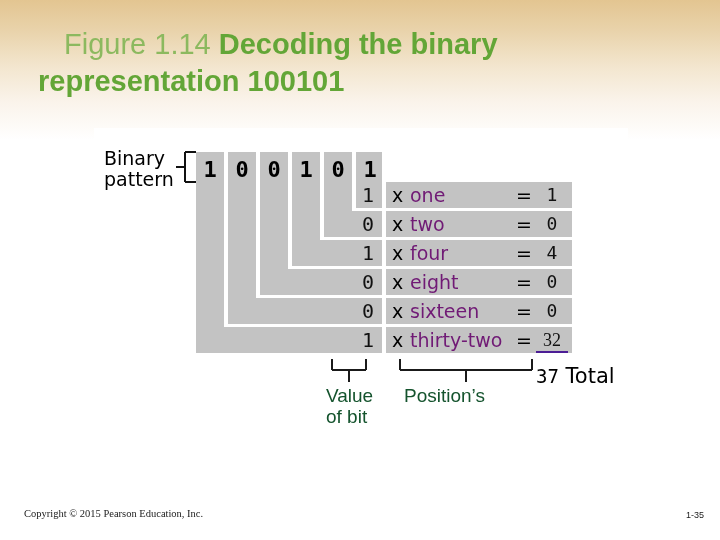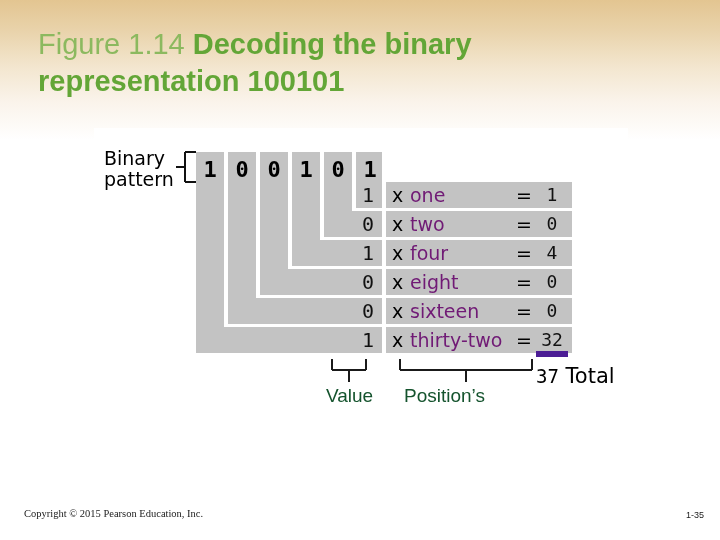--- a/index.html
+++ b/index.html
@@ -15,21 +15,21 @@
     position:absolute;left:0;top:0;width:720px;height:140px;
     background:linear-gradient(to bottom,#e3c591 0%,#e9d3ab 22%,#f3e6cf 48%,#faf3ea 72%,#ffffff 100%);
   }
   
   #title{
     position:absolute;left:38px;top:26px;width:640px;
     font-size:29px;line-height:1.28;
     color:#7ab04a;
     letter-spacing:0px;
   }
-  #title .t-light{font-weight:400;color:#8cb95f;}
+  #title .t-light{font-weight:400;color:#8cb95f;margin-left:26px;}
   #title .t-bold{font-weight:700;color:#63a637;}
 
   
   #figure-panel{
     position:absolute;left:94px;top:128px;width:534px;height:326px;
     background:#ffffff;
   }
 
   
   #binary-pattern-label{
@@ -72,21 +72,21 @@
     position:absolute;left:130px;top:0;width:14px;height:26px;
     font-size:19px;line-height:26px;color:#000;
     font-family:"DejaVu Sans", sans-serif;
   }
   .eq-res{
     position:absolute;left:150px;top:0;width:32px;height:26px;
     font-size:18px;line-height:26px;color:#111;text-align:center;
     font-family:"DejaVu Sans Mono", monospace;
   }
   .eq-res.underlined{
-    border-bottom:6px solid #4c1d95;height:24px;line-height:26px;
+    border-bottom:2px solid #4c1d95;height:24px;line-height:26px;font-family:Liberation Serif, serif;
   }
   
   #total-text{
     position:absolute;left:536px;top:364px;
     font-size:21px;color:#000;white-space:nowrap;
     font-family:"DejaVu Sans", sans-serif;
   }
   #total-text .tot-num{font-family:"DejaVu Sans Mono", monospace;font-size:19px;}
   #total-text .tot-word{font-weight:400;margin-top:28px;}
 
@@ -211,19 +211,20 @@
   </svg>
 </div>
 <div style="position:absolute;left:398px;top:357px;">
   <svg width="136" height="26" viewBox="0 0 136 26">
     <path d="M2 2 V13 M2 13 H134 M134 13 V2 M68 13 V25" fill="none" stroke="#1a1a1a" stroke-width="2"></path>
   </svg>
 </div>
 
 <div id="caption-value" class="capt">
   <div>Value</div>
+  <div>of bit</div>
 </div>
 <div id="caption-position" class="capt">
   <div>Position’s</div>
 </div>
 
 <div id="footer-copyright">Copyright © 2015 Pearson Education, Inc.</div>
 <div id="footer-pagenum">1-35</div>
 
 </body></html>

